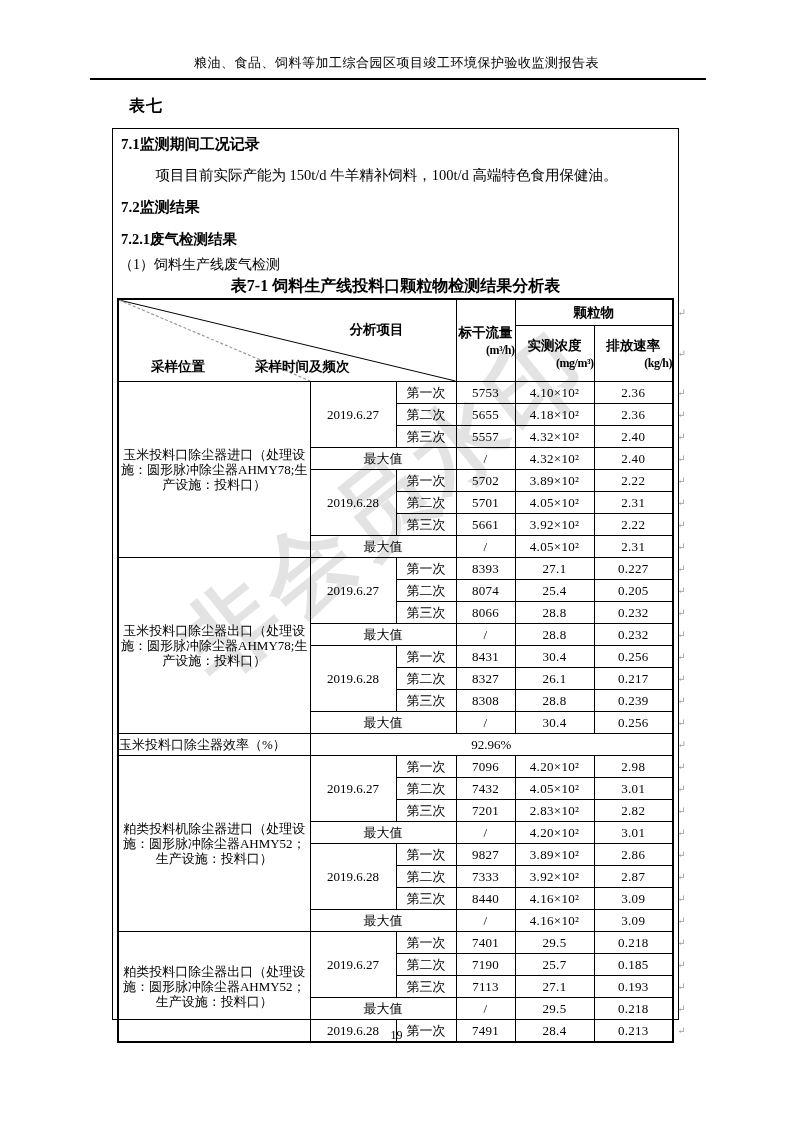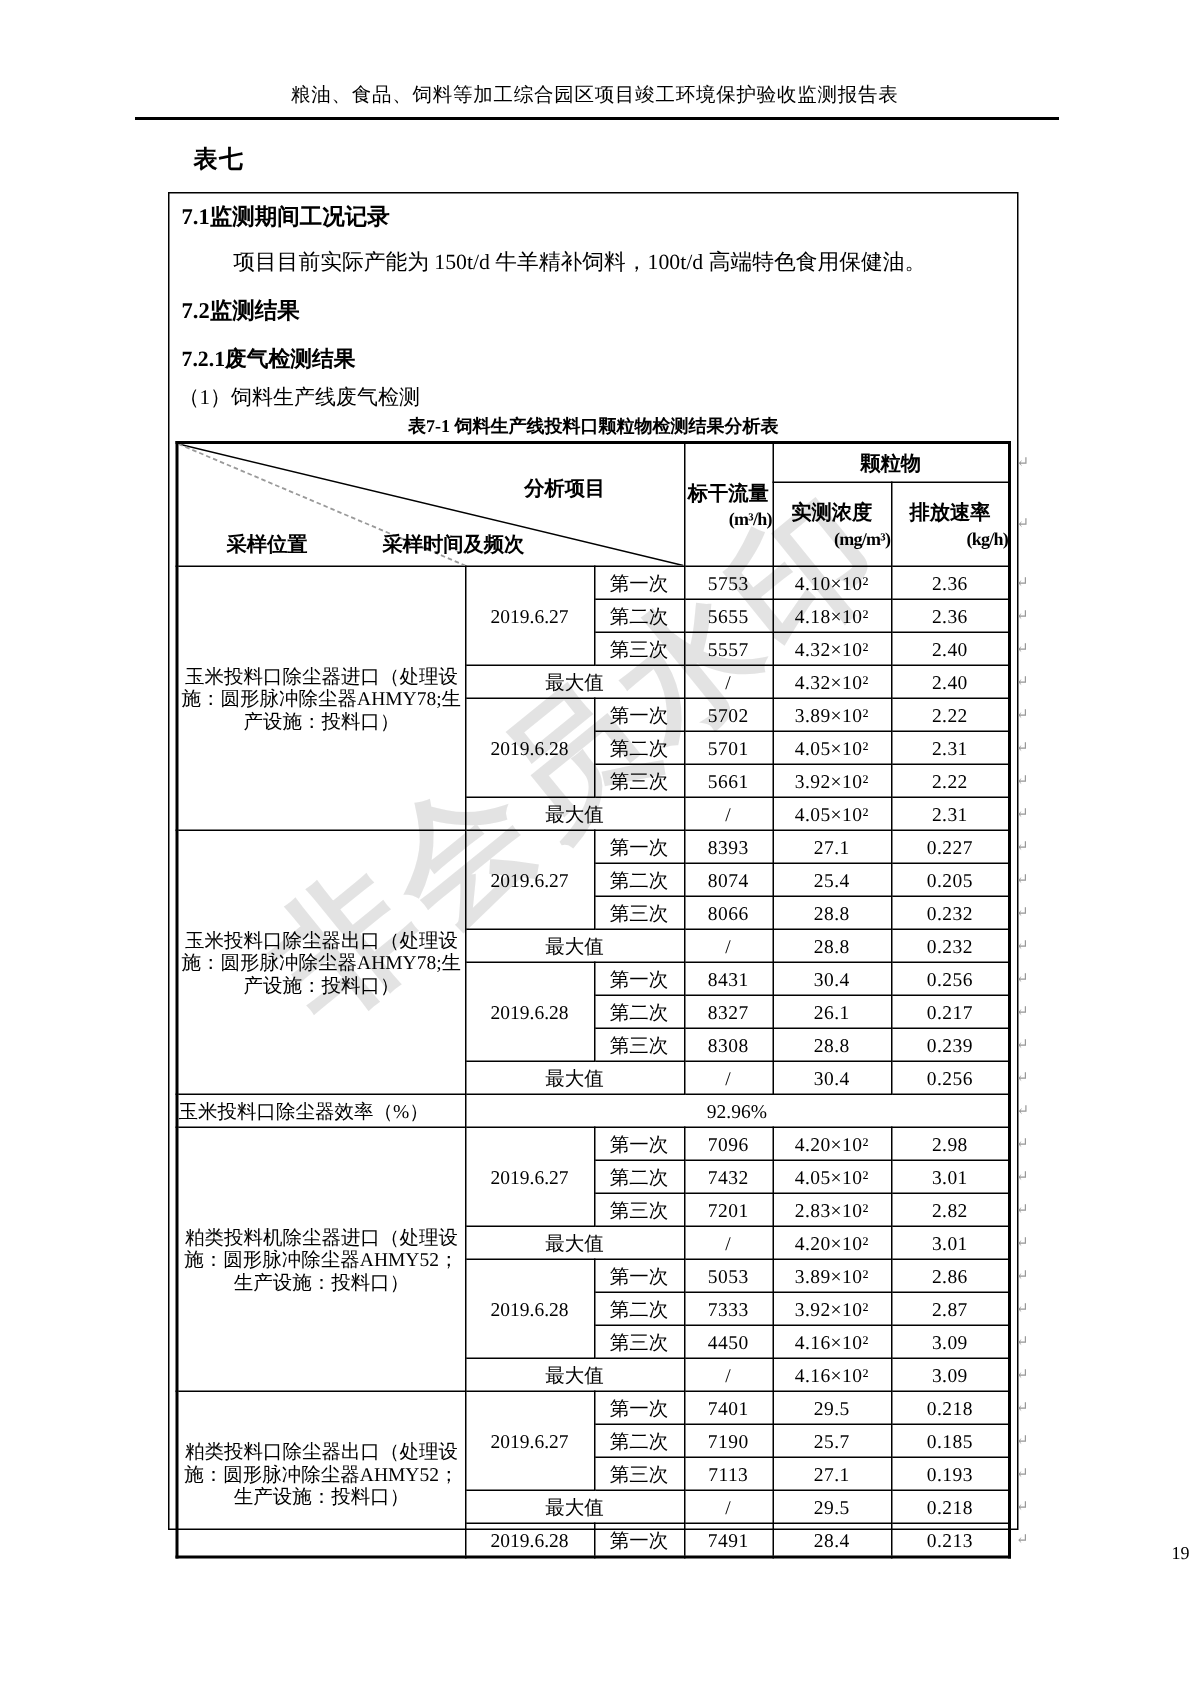--- a/index.html
+++ b/index.html
@@ -13,21 +13,21 @@
   .page-header{top:54px;left:0;width:793px;text-align:center;font-size:13px;letter-spacing:0.5px;}
   .header-rule{top:78px;left:90px;width:616px;border-top:2px solid #000;height:0;}
   
   .table7-label{top:96px;left:117px;font-size:16px;font-weight:bold;letter-spacing:1px;margin-left:12px;}
   
   .content-box{top:128px;left:112px;width:567px;height:892px;border:1.5px solid #000;box-sizing:border-box;background:transparent;}
   .h-major{margin:6px 0 0 8px;font-size:15px;font-weight:bold;}
   .h-minor{margin:13px 0 0 8px;font-size:14.5px;font-weight:bold;}
   .body-para{margin:11px 12px 0 12px;font-size:14.5px;text-indent:2.1em;line-height:20px;}
   .sub-item{margin:7px 0 0 6px;font-size:14px;}
-  .table-title{margin:2px 0 0 0;text-align:center;font-size:12px;font-weight:bold;}
+  .table-title{margin:2px 0 0 0;text-align:center;font-size:16px;font-weight:bold;}
   
   table.results{border-collapse:collapse;table-layout:fixed;width:555px;margin:1px auto 0;border:2px solid #000;}
   .results th,.results td{border:1px solid #000;text-align:center;vertical-align:middle;padding:0;}
   .results thead th{font-weight:bold;font-size:13.5px;}
   .th-row1 th{height:25px;}
   .th-row2 th{height:55px;}
   .unit-line{font-size:12px;font-weight:bold;margin-top:1px;letter-spacing:-0.5px;text-align:right;}
   .results td{font-size:13px;height:21px;line-height:15px;}
   .pos-cell{font-size:13.5px;line-height:1.55;padding:0 3px;margin-left:47px;}
   .date-cell,.attempt-cell{font-size:13.5px;}
@@ -43,21 +43,21 @@
   .lbl-position{left:32px;bottom:5px;}
   .lbl-time{left:136px;bottom:5px;}
   
   .has-mark{position:relative;}
   .pilcrow{position:absolute;right:-14px;top:50%;transform:translateY(-50%);color:#999;font-size:10px;font-weight:normal;line-height:1;}
   
   .watermark{position:absolute;z-index:0;left:195px;top:613px;font-size:92px;line-height:92px;
     font-weight:bold;color:#c9c9c9;opacity:0.5;letter-spacing:6px;white-space:nowrap;
     transform:rotate(-39deg);transform-origin:left center;}
   
-  .page-number{top:1028px;left:0;width:793px;text-align:right;font-size:12px;}
+  .page-number{top:1028px;left:0;width:793px;text-align:center;font-size:12px;}
 </style>
 </head>
 <body>
 
 <div class="watermark">非会员水印</div>
 
 <div class="layer page-header">粮油、食品、饲料等加工综合园区项目竣工环境保护验收监测报告表</div>
 <div class="layer header-rule"></div>
 
 <div class="layer table7-label">表七</div>
@@ -240,33 +240,33 @@
         </tr>
         <tr>
           <td class="max-cell" colspan="2">最大值</td>
           <td class="num-cell">/</td>
           <td class="num-cell">4.20×10²</td>
           <td class="num-cell has-mark">3.01<span class="pilcrow">↵</span></td>
         </tr>
         <tr>
           <td class="date-cell" rowspan="3">2019.6.28</td>
           <td class="attempt-cell">第一次</td>
-          <td class="num-cell">5053</td>
+          <td class="num-cell">9827</td>
           <td class="num-cell">3.89×10²</td>
           <td class="num-cell has-mark">2.86<span class="pilcrow">↵</span></td>
         </tr>
         <tr>
           <td class="attempt-cell">第二次</td>
           <td class="num-cell">7333</td>
           <td class="num-cell">3.92×10²</td>
           <td class="num-cell has-mark">2.87<span class="pilcrow">↵</span></td>
         </tr>
         <tr>
           <td class="attempt-cell">第三次</td>
-          <td class="num-cell">4450</td>
+          <td class="num-cell">8440</td>
           <td class="num-cell">4.16×10²</td>
           <td class="num-cell has-mark">3.09<span class="pilcrow">↵</span></td>
         </tr>
         <tr>
           <td class="max-cell" colspan="2">最大值</td>
           <td class="num-cell">/</td>
           <td class="num-cell">4.16×10²</td>
           <td class="num-cell has-mark">3.09<span class="pilcrow">↵</span></td>
         </tr>
         <tr>

